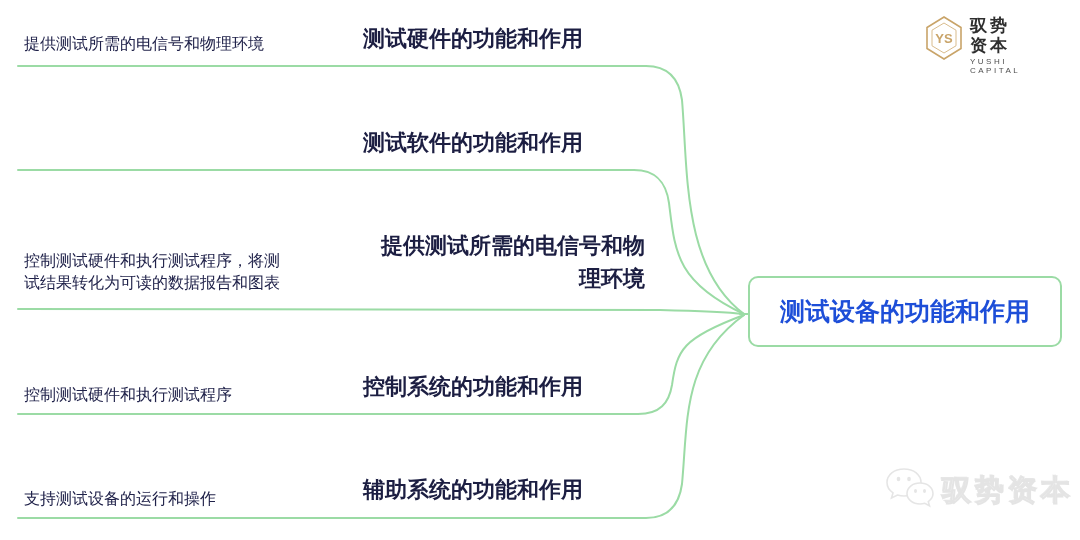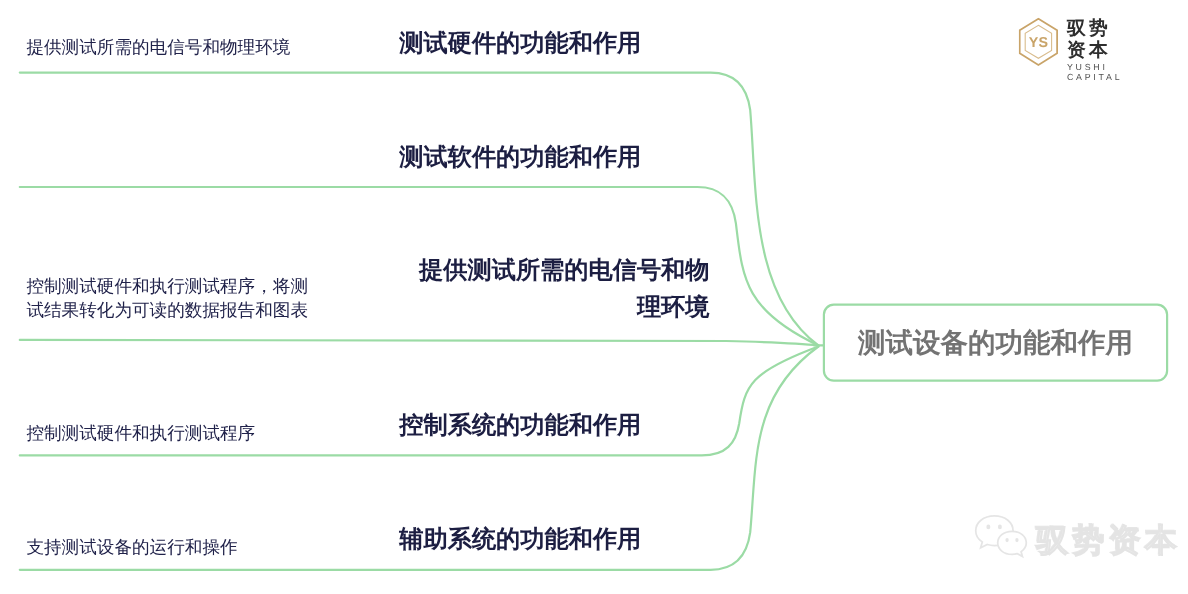--- a/index.html
+++ b/index.html
@@ -58,21 +58,21 @@
     height: 71px;
     border: 2px solid #9bdba5;
     border-radius: 10px;
     background: #ffffff;
     box-sizing: border-box;
     display: flex;
     align-items: center;
     justify-content: center;
   }
   .root-node .root-label {
-    color: #737373;
+    color: #1d4ed8;
     font-size: 25px;
     font-weight: bold;
     white-space: nowrap;
   }
   .brand-header {
     position: absolute;
     left: 926px;
     top: 16px;
     display: flex;
     align-items: flex-start;

